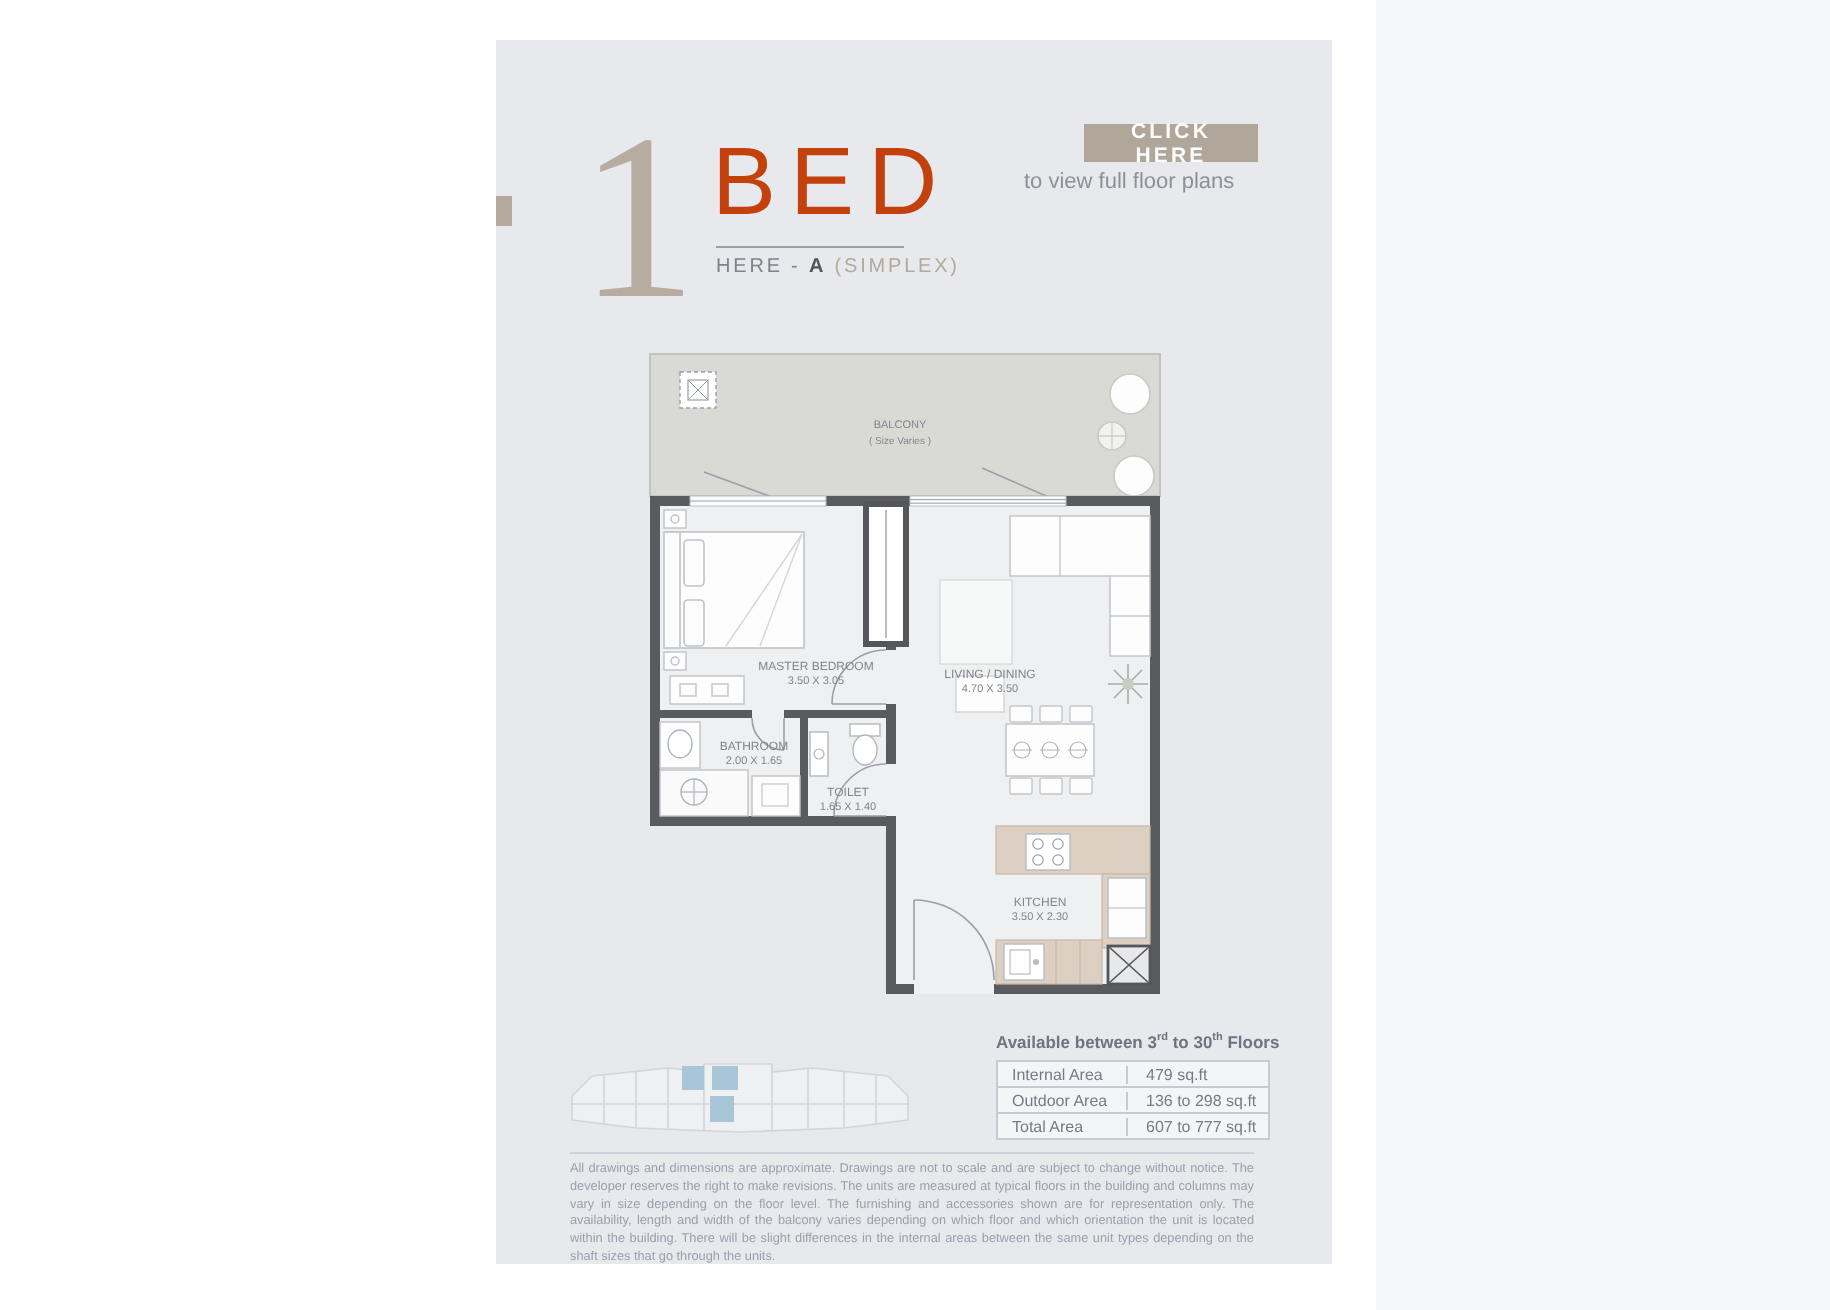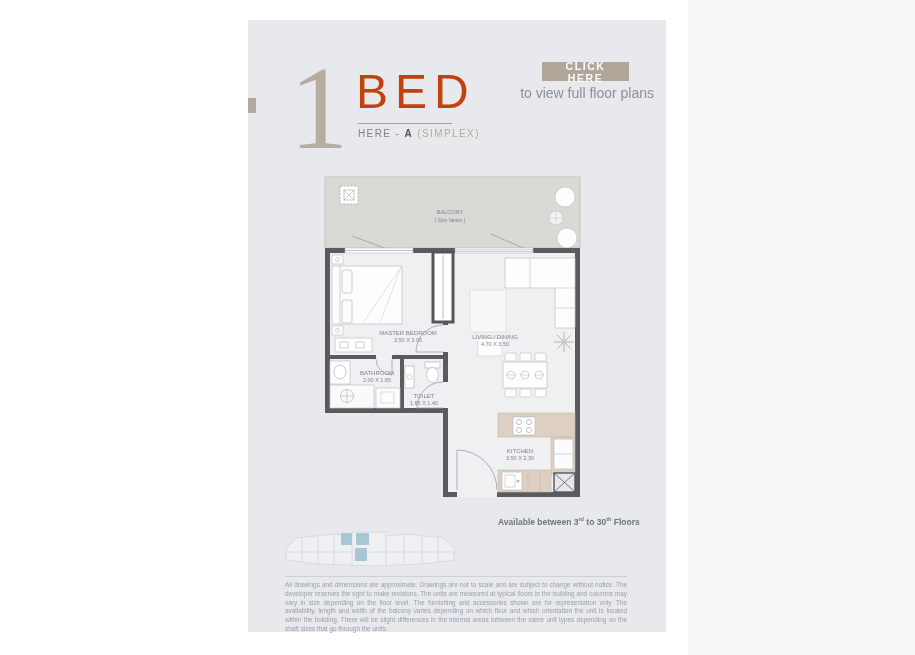--- a/index.html
+++ b/index.html
@@ -15,22 +15,22 @@
            color:#b7aca0;text-align:center;font-weight:400;}
   .title{position:absolute;left:108px;top:48px;font-size:48px;line-height:48px;
          color:#c2410c;letter-spacing:7px;font-weight:400;}
   .title-rule{position:absolute;left:110px;top:103px;width:94px;height:1px;background:#9ba0a8;}
   .type-line{position:absolute;left:110px;top:108px;font-size:10px;letter-spacing:1.4px;color:#7d828b;}
   .type-line .t-letter{color:#50555e;font-weight:bold;}
   .type-line .t-suffix{color:#b3a99c;font-weight:normal;}
   .cta{position:absolute;left:294px;top:42px;width:87px;height:19px;background:#b0a699;
        color:#fdfdfd;font-size:10.5px;font-weight:bold;letter-spacing:1.6px;
        display:flex;align-items:center;justify-content:center;border:none;cursor:pointer;}
-  .cta-sub{position:absolute;left:264px;top:65px;width:142px;text-align:right;
-           font-size:14px;color:#8b9199;}
+  .cta-sub{position:absolute;left:264px;top:65px;width:142px;text-align:left;
+           font-size:11px;color:#8b9199;}
 
   
   .plan{position:absolute;left:70px;top:150px;width:270px;height:335px;}
   .plan text{font-family:"Liberation Sans",sans-serif;fill:#80858d;}
 
   
   .avail{position:absolute;left:250px;top:496px;font-size:8.5px;font-weight:bold;color:#6e7480;}
   .avail sup{font-size:5.5px;}
   .area-table{position:absolute;left:250px;top:510px;width:135px;border:1px solid #c5cad3;
               background:#f4f5f7;}
@@ -262,17 +262,31 @@
       </g>
       <g fill="#a9c6d6">
         <rect x="59" y="7" width="11" height="12"></rect>
         <rect x="74" y="7" width="13" height="12"></rect>
         <rect x="73" y="22" width="12" height="13"></rect>
       </g>
     </svg>
 
     <div class="avail"><span>Available between 3</span><sup>rd</sup><span> to 30</span><sup>th</sup><span> Floors</span></div>
 
+    <div class="area-table">
+      <div class="area-row">
+        <div class="area-label">Internal Area</div>
+        <div class="area-value">479 sq.ft</div>
+      </div>
+      <div class="area-row">
+        <div class="area-label">Outdoor Area</div>
+        <div class="area-value">136 to 298 sq.ft</div>
+      </div>
+      <div class="area-row">
+        <div class="area-label">Total Area</div>
+        <div class="area-value">607 to 777 sq.ft</div>
+      </div>
+    </div>
 
     <div class="divider"></div>
     <div class="disclaimer">All drawings and dimensions are approximate. Drawings are not to scale and are subject to change without notice. The developer reserves the right to make revisions. The units are measured at typical floors in the building and columns may vary in size depending on the floor level. The furnishing and accessories shown are for representation only. The availability, length and width of the balcony varies depending on which floor and which orientation the unit is located within the building. There will be slight differences in the internal areas between the same unit types depending on the shaft sizes that go through the units.</div>
   </div>
 </div>
 
 </body></html>

